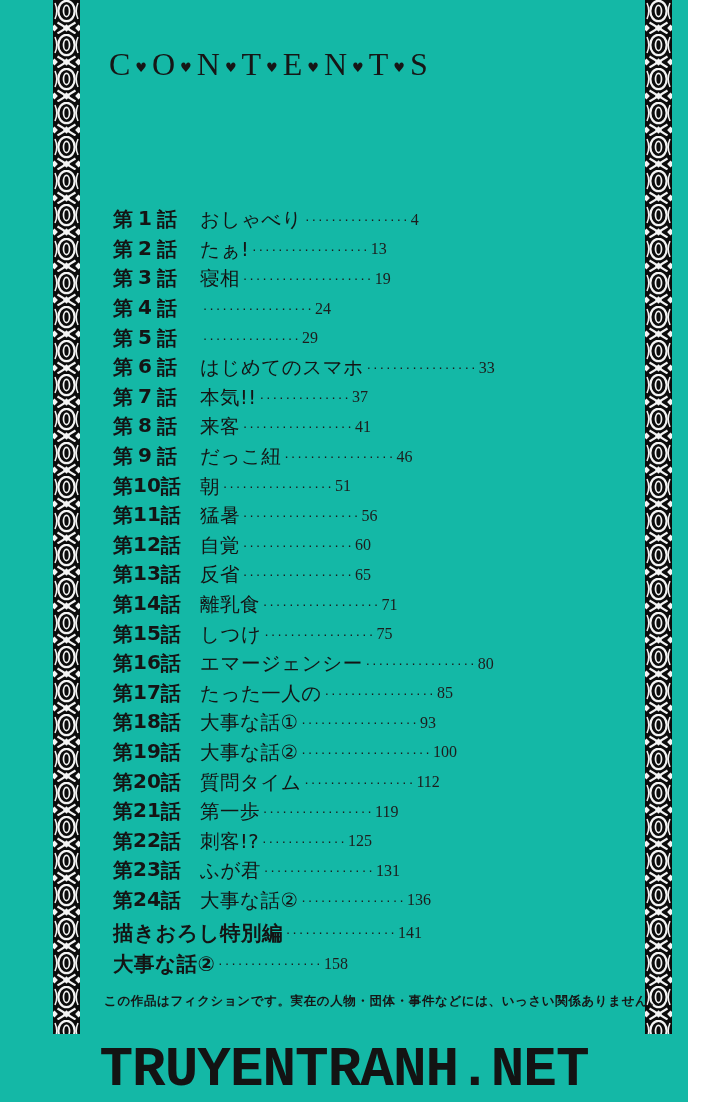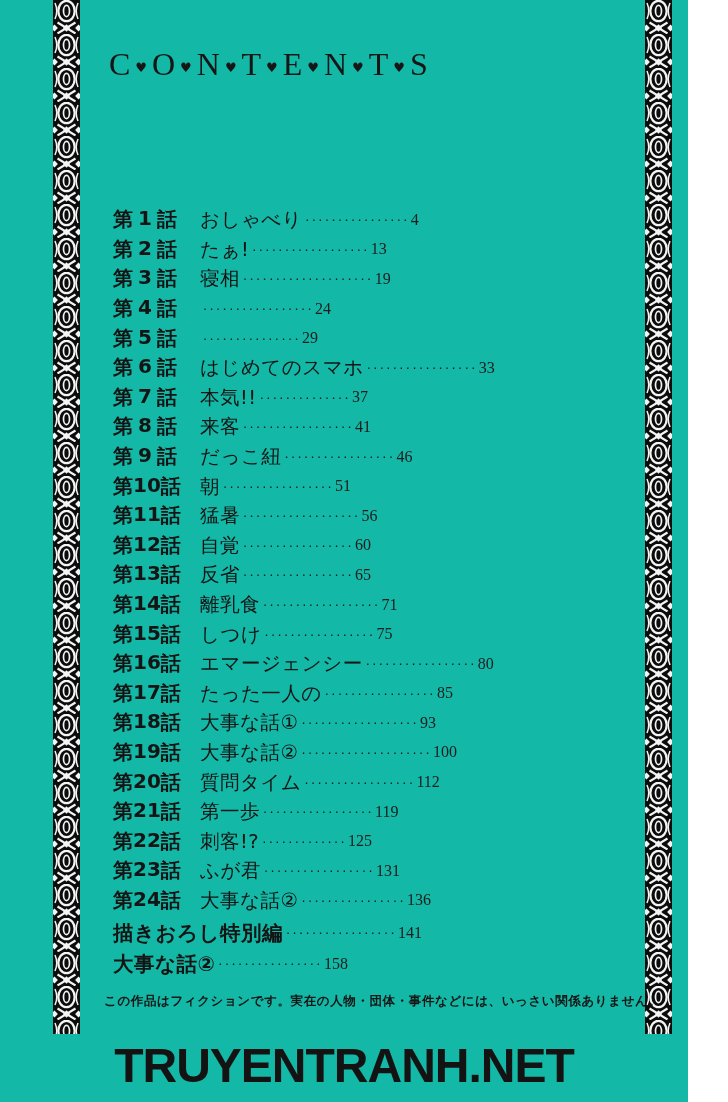--- a/index.html
+++ b/index.html
@@ -55,22 +55,22 @@
   .extra-title{font-size:20.5px;font-weight:700;letter-spacing:0.5px;color:#141414;}
   
   .disclaimer{
     position:absolute;left:104px;top:993px;
     font-size:12.5px;font-weight:700;letter-spacing:0.6px;
     white-space:nowrap;color:#161616;
   }
   
   .watermark{
     position:absolute;left:0;right:0;top:1038px;text-align:center;
-    font-family:Liberation Sans, sans-serif;font-weight:800;
-    font-size:48px;letter-spacing:-1px;color:#131313;white-space:nowrap;
+    font-family:Liberation Mono, monospace;font-weight:800;
+    font-size:56px;letter-spacing:-1px;color:#131313;white-space:nowrap;
   }
 </style>
 </head>
 <body>
 
 <div class="page">
 
   <svg width="0" height="0" style="position:absolute" aria-hidden="true">
     <defs>
       <pattern id="chainpat" width="27" height="34" patternUnits="userSpaceOnUse">

